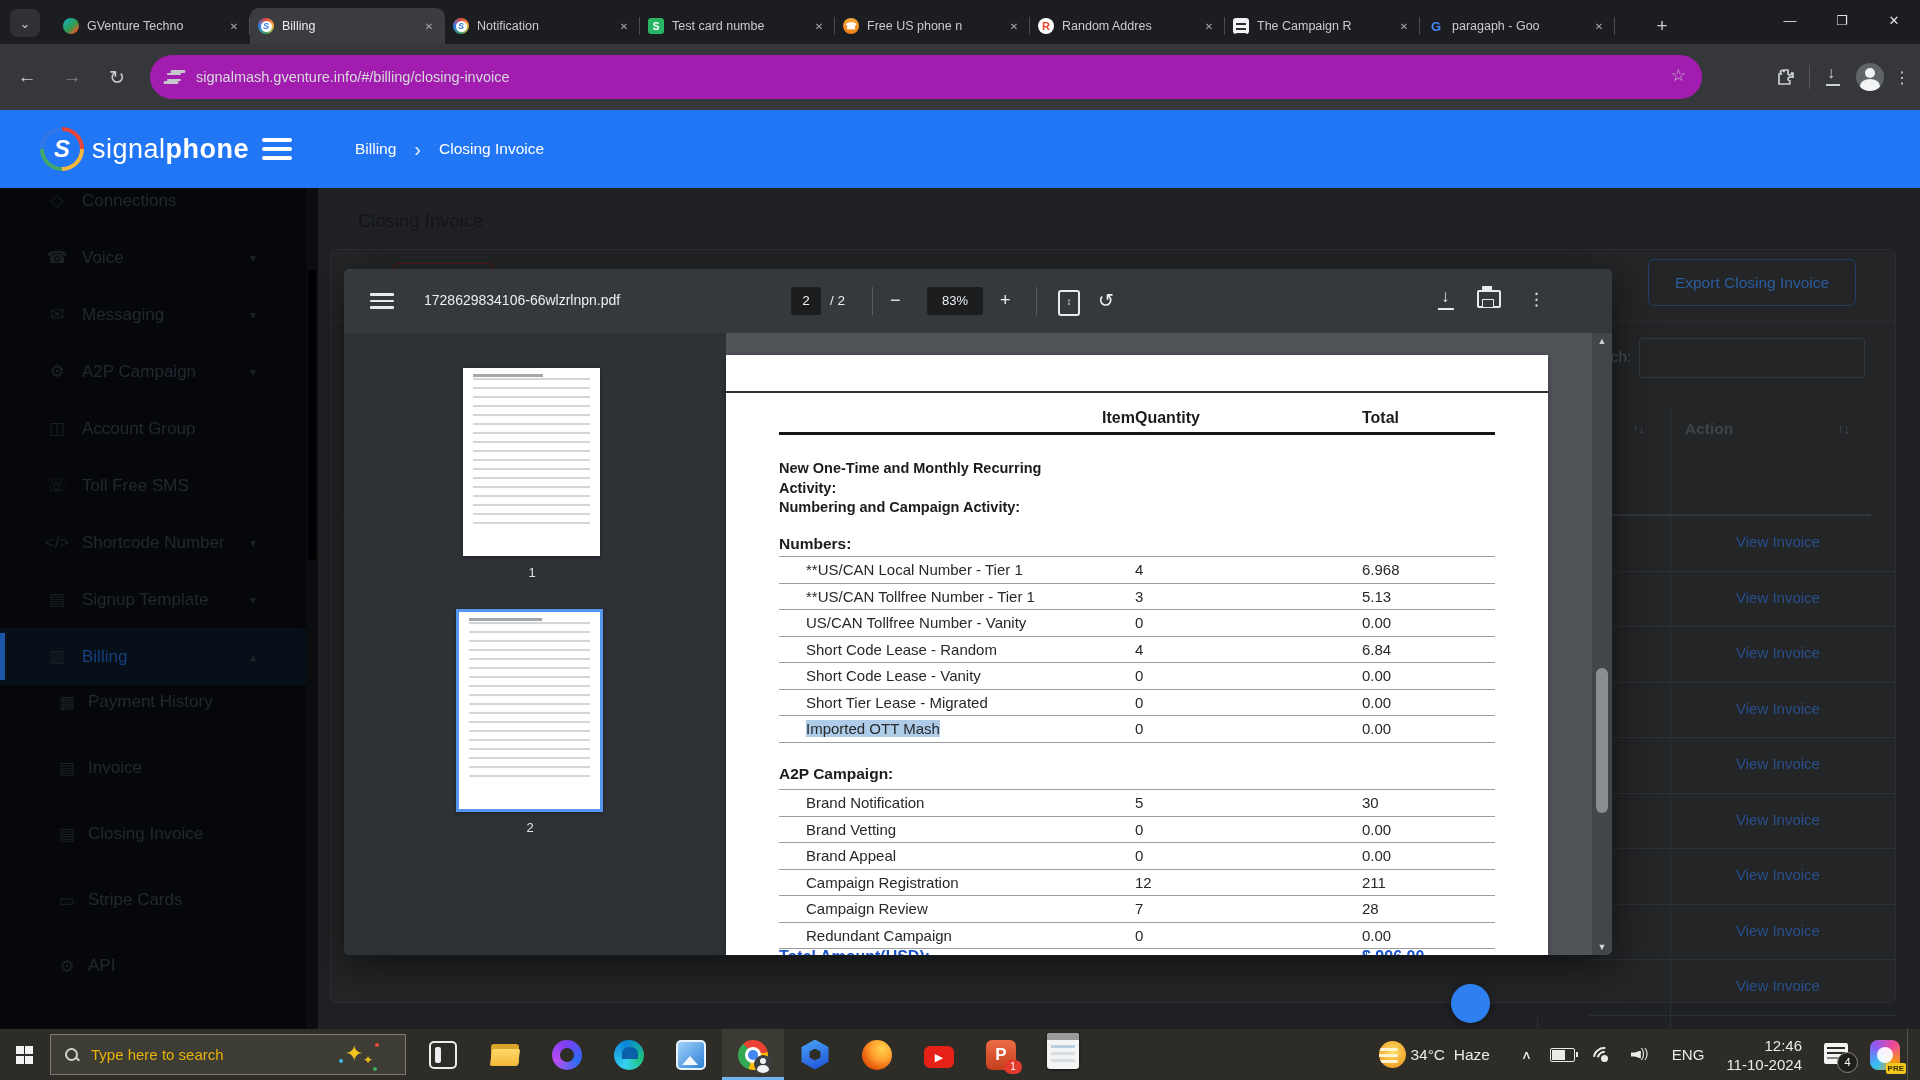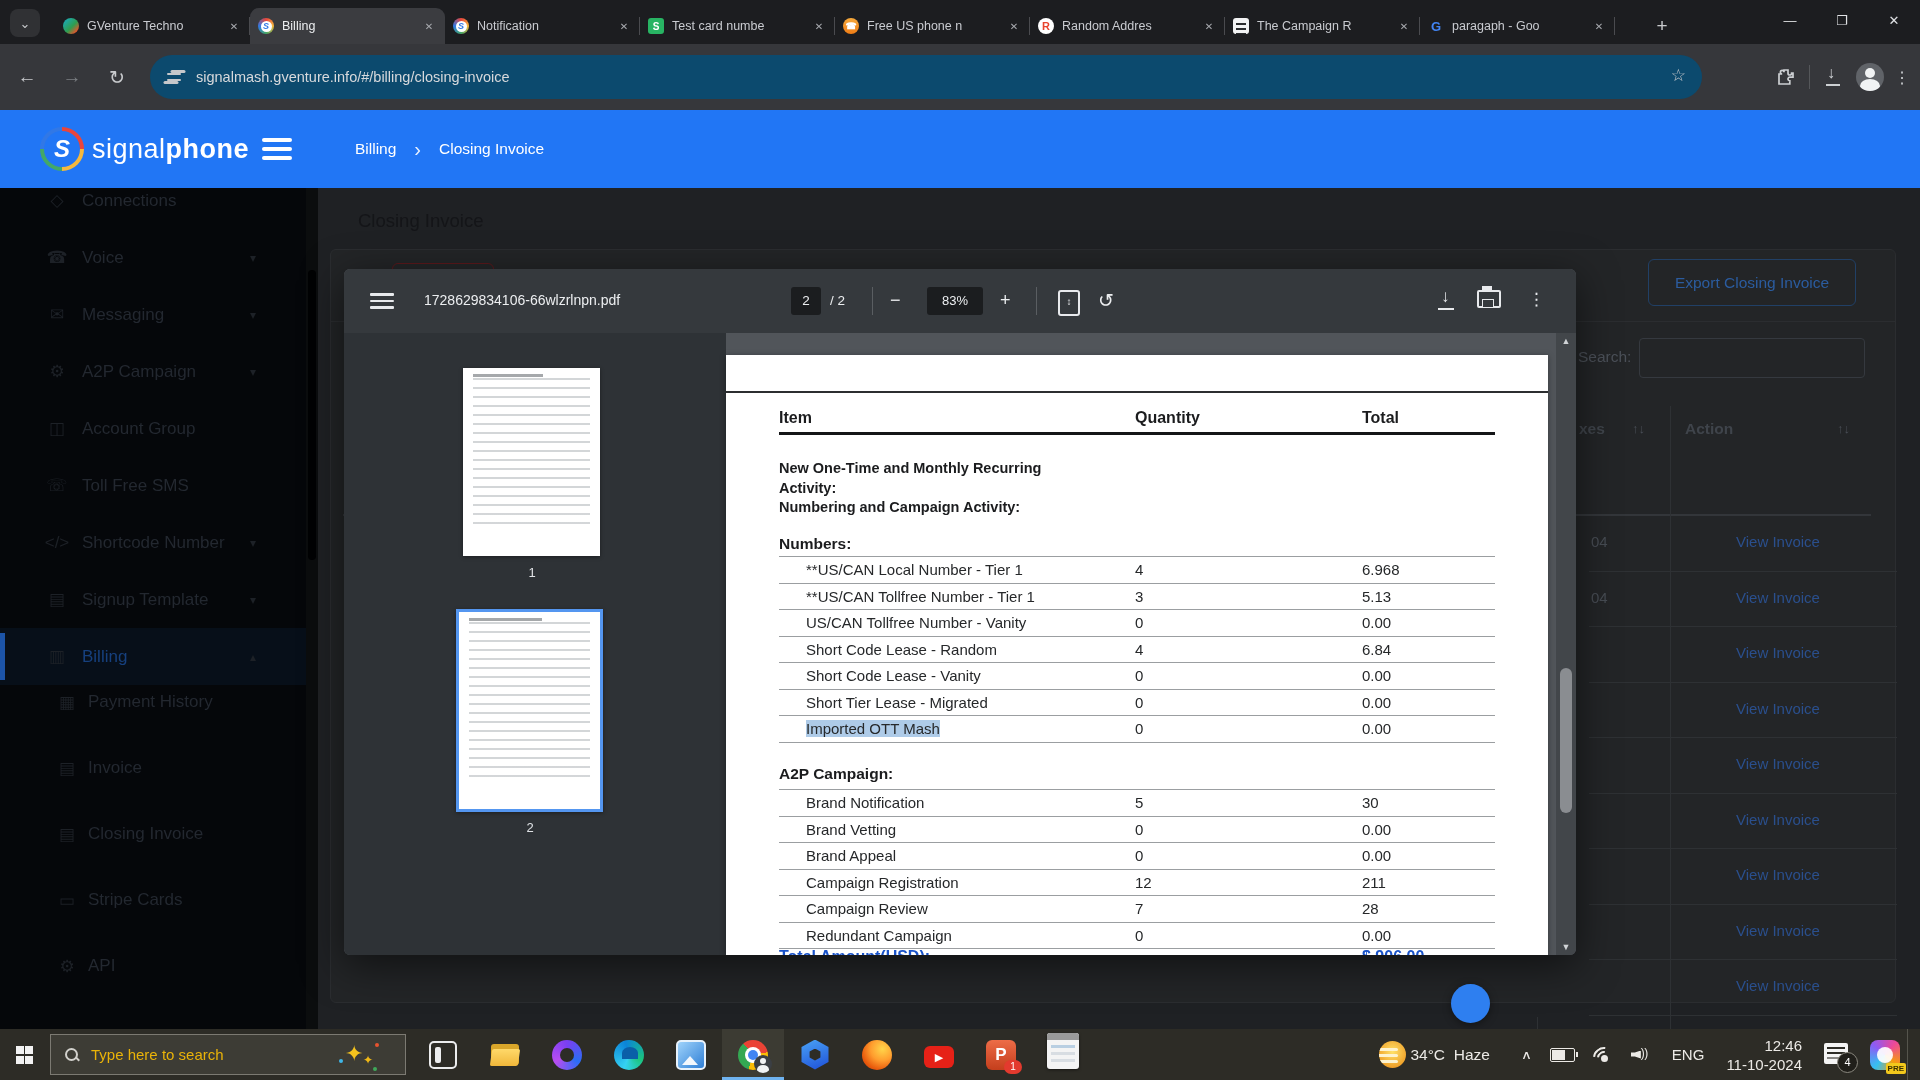--- a/index.html
+++ b/index.html
@@ -28,21 +28,21 @@
   .fav-campaign{background:#f2f3f4;background-image:repeating-linear-gradient(180deg,transparent 0 3px,#2a2c2e 3px 5px);background-size:10px 14px;background-position:3px 2px;background-repeat:no-repeat;}
   .fav-google{background:transparent;color:#4285f4;font-size:13px;}
   .newtab{position:absolute;left:1648px;top:12px;width:28px;height:28px;color:#c8cacd;font-size:19px;display:flex;align-items:center;justify-content:center;}
   .wincontrols{position:absolute;right:0;top:0;height:40px;display:flex;}
   .winbtn{width:52px;height:40px;display:flex;align-items:center;justify-content:center;color:#dfe1e4;font-size:13px;}
 
   
   .toolbar{position:absolute;left:0;top:44px;width:1920px;height:66px;background:#36373b;}
   .navbtn{position:absolute;top:18px;width:30px;height:30px;display:flex;align-items:center;justify-content:center;font-size:19px;color:#c9cbce;}
   .navbtn.dim{color:#7d8084;}
-  .urlpill{position:absolute;left:150px;top:11px;width:1552px;height:44px;border-radius:22px;background:#0c4a6e;display:flex;align-items:center;}
+  .urlpill{position:absolute;left:150px;top:11px;width:1552px;height:44px;border-radius:22px;background:#a21caf;display:flex;align-items:center;}
   .siteinfo{margin-left:16px;width:16px;height:16px;position:relative;}
   .siteinfo::before,.siteinfo::after{content:"";position:absolute;left:1px;right:1px;height:2px;background:#c6c8cb;border-radius:2px;}
   .siteinfo::before{top:4px;box-shadow:4px -2.5px 0 0.5px #c6c8cb;}
   .siteinfo::after{top:10px;box-shadow:-3px 2.5px 0 0.5px #c6c8cb;}
   .urltext{margin-left:14px;font-size:14.5px;color:#d7d9dc;}
   .star{position:absolute;right:16px;top:10px;font-size:17px;color:#c6c8cb;}
   .tb-right{position:absolute;right:8px;top:11px;height:44px;display:flex;align-items:center;gap:8px;}
   .puzzle{width:30px;height:30px;display:flex;align-items:center;justify-content:center;}
   .tbdivider{width:1px;height:24px;background:#55575a;}
   .dl-icon{width:30px;height:30px;position:relative;color:#cdd0d3;}
@@ -107,21 +107,21 @@
   .side-row{height:54.5px;position:relative;border-bottom:1px solid #2e3134;font-size:15px;color:#474c53;}
   .side-row .frag{position:absolute;left:2px;top:17px;}
   .side-row .vi{position:absolute;left:134px;top:17px;width:110px;text-align:center;color:#2a4f8d;}
   .bottom-row{position:absolute;left:12px;top:767px;width:1566px;height:41px;font-size:15px;color:#4d5258;}
   .bottom-row span{position:absolute;top:12px;white-space:nowrap;}
   .bottom-row .sep{position:absolute;left:0;right:24px;top:41px;height:1px;background:#2e3134;}
   .bottom-row .vd{position:absolute;top:0;height:41px;width:1px;background:#2e3134;}
 
   
   .pdf-modal{position:absolute;left:344px;top:269px;width:1232px;height:686px;border-radius:6px;overflow:hidden;
-    box-shadow:0 10px 40px rgba(0,0,0,.55);background:#51555a;}
+    box-shadow:0 10px 40px rgba(0,0,0,.55);background:#51555a;padding-left:36px;}
   .pdf-toolbar{position:absolute;left:0;top:0;width:100%;height:64px;background:#35393d;color:#eceef0;}
   .pdf-burger{position:absolute;left:26px;top:24px;width:24px;height:16px;}
   .pdf-burger i{position:absolute;left:0;right:0;height:2.5px;background:#e8eaed;border-radius:1px;}
   .pdf-burger i:nth-child(1){top:0}.pdf-burger i:nth-child(2){top:6.5px}.pdf-burger i:nth-child(3){top:13px}
   .pdf-name{position:absolute;left:80px;top:23px;font-size:14px;}
   .pdf-pagebox{position:absolute;left:447px;top:18px;width:30px;height:28px;background:#1b1d1f;border-radius:3px;text-align:center;line-height:28px;font-size:13.5px;}
   .pdf-pagetotal{position:absolute;left:486px;top:24px;font-size:13.5px;}
   .pdf-sep{position:absolute;top:18px;width:1px;height:28px;background:#5a5e62;}
   .pdf-minus{position:absolute;left:546px;top:21px;font-size:18px;}
   .pdf-zoombox{position:absolute;left:583px;top:18px;width:56px;height:28px;background:#1b1d1f;border-radius:3px;text-align:center;line-height:28px;font-size:13px;}
@@ -155,21 +155,21 @@
   .inv-sec{position:absolute;left:53px;width:716px;}
   .sec-numbers{top:180px;}
   .sec-a2p{top:410px;}
   .inv-sec .sec-head{height:21px;font-size:15.5px;font-weight:bold;color:#1b1c1e;border-bottom:1px solid #9b9ea1;}
   .sec-a2p .sec-head{height:24px;}
   .inv-row{height:26.5px;display:flex;align-items:center;border-bottom:1px solid #9b9ea1;font-size:15px;box-sizing:border-box;}
   .inv-row .c-item{width:356px;padding-left:27px;box-sizing:border-box;white-space:nowrap;}
   .inv-row .c-qty{width:227px;}
   .inv-row .c-total{flex:1;}
   .c-item .hl{background:#aecbe8;}
-  .hr-item{width:356px;} .hr-qty{width:227px;} .hr-total{flex:1;}
+  .hr-item{width:356px;text-align:right;} .hr-qty{width:227px;} .hr-total{flex:1;}
   .inv-total{position:absolute;left:53px;top:593px;width:716px;display:flex;font-size:16px;font-weight:bold;color:#1952c8;}
   .inv-total .t-label{width:583px;}
   
   .pdf-scroll{position:absolute;right:0;top:0;width:20px;height:622px;background:#42464a;}
   .pdf-scroll .arrow{position:absolute;left:0;width:20px;height:16px;color:#d0d3d6;font-size:9px;text-align:center;line-height:16px;}
   .pdf-scroll .up{top:0;} .pdf-scroll .dn{bottom:0;}
   .pdf-scroll .thumbbar{position:absolute;left:4px;width:12px;top:335px;height:145px;border-radius:6px;background:#8a8d91;}
 
   
   .fab{position:absolute;left:1451px;top:984px;width:39px;height:39px;border-radius:50%;background:#2e7ff0;box-shadow:0 2px 8px rgba(0,0,0,.4);}

